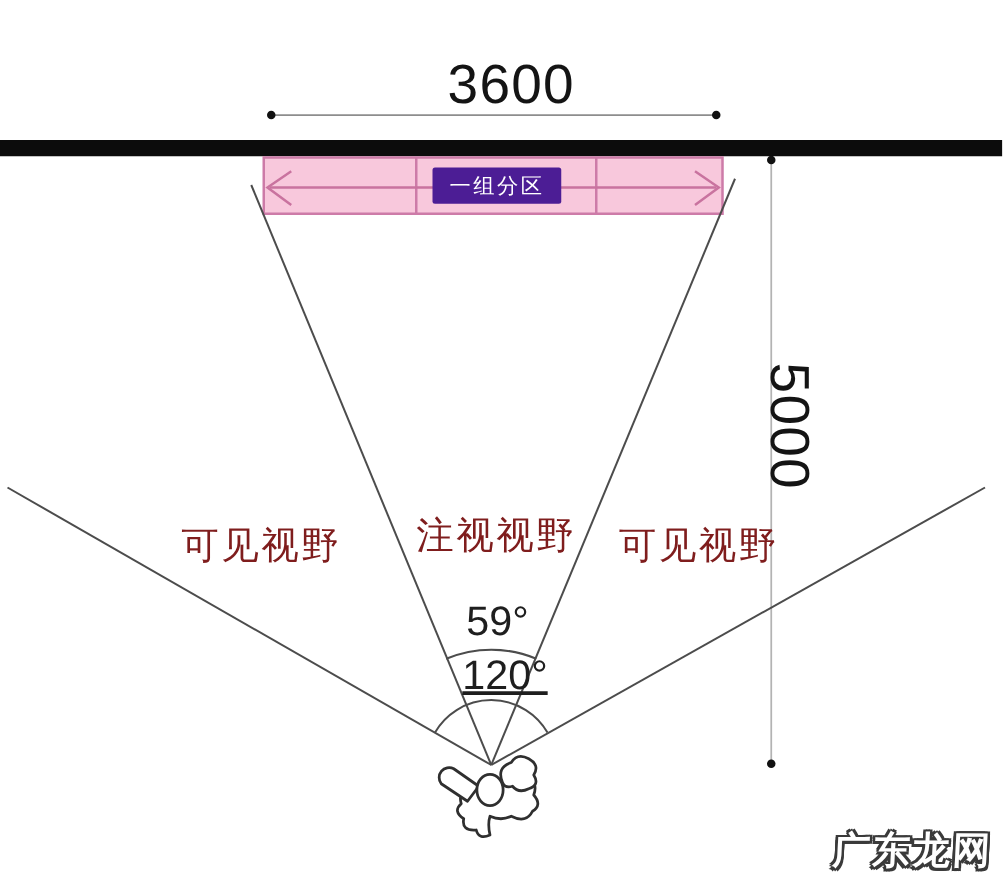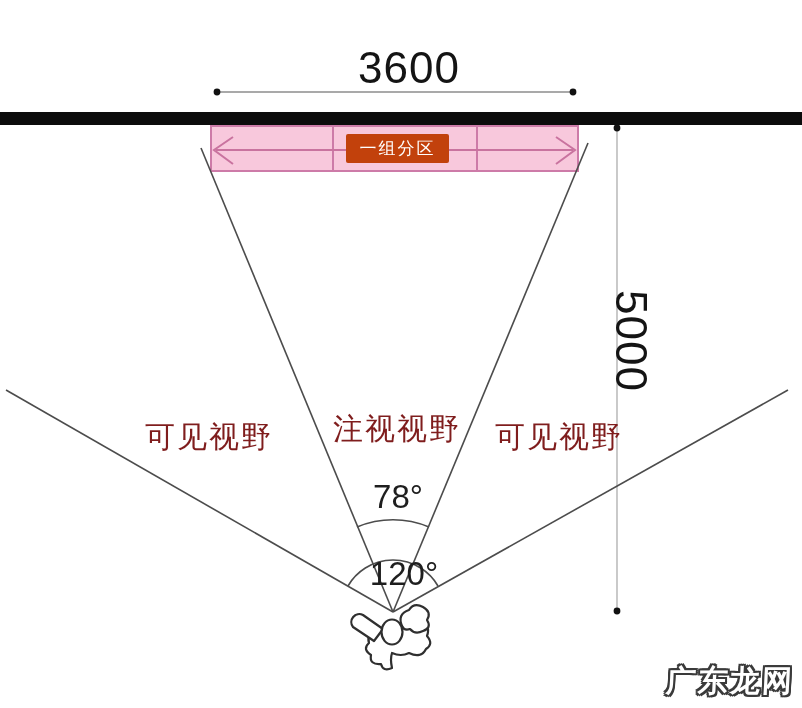--- a/index.html
+++ b/index.html
@@ -8,21 +8,21 @@
     font-family:"Liberation Sans","DejaVu Sans",sans-serif;
   }
   .abs{position:absolute;}
   svg{position:absolute;left:0;top:0;}
   .dim-text{
     color:#141414;font-size:44px;font-weight:400;letter-spacing:1px;
     transform:translate(-50%,-50%);white-space:nowrap;
   }
   .dim-text.vertical{transform:translate(-50%,-50%) rotate(90deg);}
   .zone-badge{
-    background:#c2410c;color:#ffffff;font-size:17px;letter-spacing:2px;
+    background:#4c1d95;color:#ffffff;font-size:17px;letter-spacing:2px;
     display:flex;align-items:center;justify-content:center;
     border-radius:2px;
   }
   .field-label{
     color:#7f1d1d;font-size:30px;letter-spacing:2px;white-space:nowrap;
     transform:translate(-50%,-50%);
   }
   .angle-label{
     color:#1e1e1e;font-size:33px;white-space:nowrap;
     transform:translate(-50%,-50%);
@@ -89,19 +89,19 @@
   <div class="abs zone-badge" style="left:346px;top:134px;width:103px;height:29px;">
     <span>一组分区</span>
   </div>
 
   <div class="abs field-label" style="left:209px;top:437px;">可见视野</div>
 
   <div class="abs field-label" style="left:397px;top:429px;font-family:Liberation Serif, serif;">注视视野</div>
 
   <div class="abs field-label" style="left:559px;top:437px;">可见视野</div>
 
-  <div class="abs angle-label" style="left:398px;top:497px;">78°</div>
+  <div class="abs angle-label" style="left:398px;top:497px;">59°</div>
 
-  <div class="abs angle-label" style="left:404px;top:574px;">120°</div>
+  <div class="abs angle-label" style="left:404px;top:540px;text-decoration:underline;">120°</div>
 
   <div class="abs watermark" style="left:730px;top:681px;">广东龙网</div>
 
 </div>
 
 </body></html>

